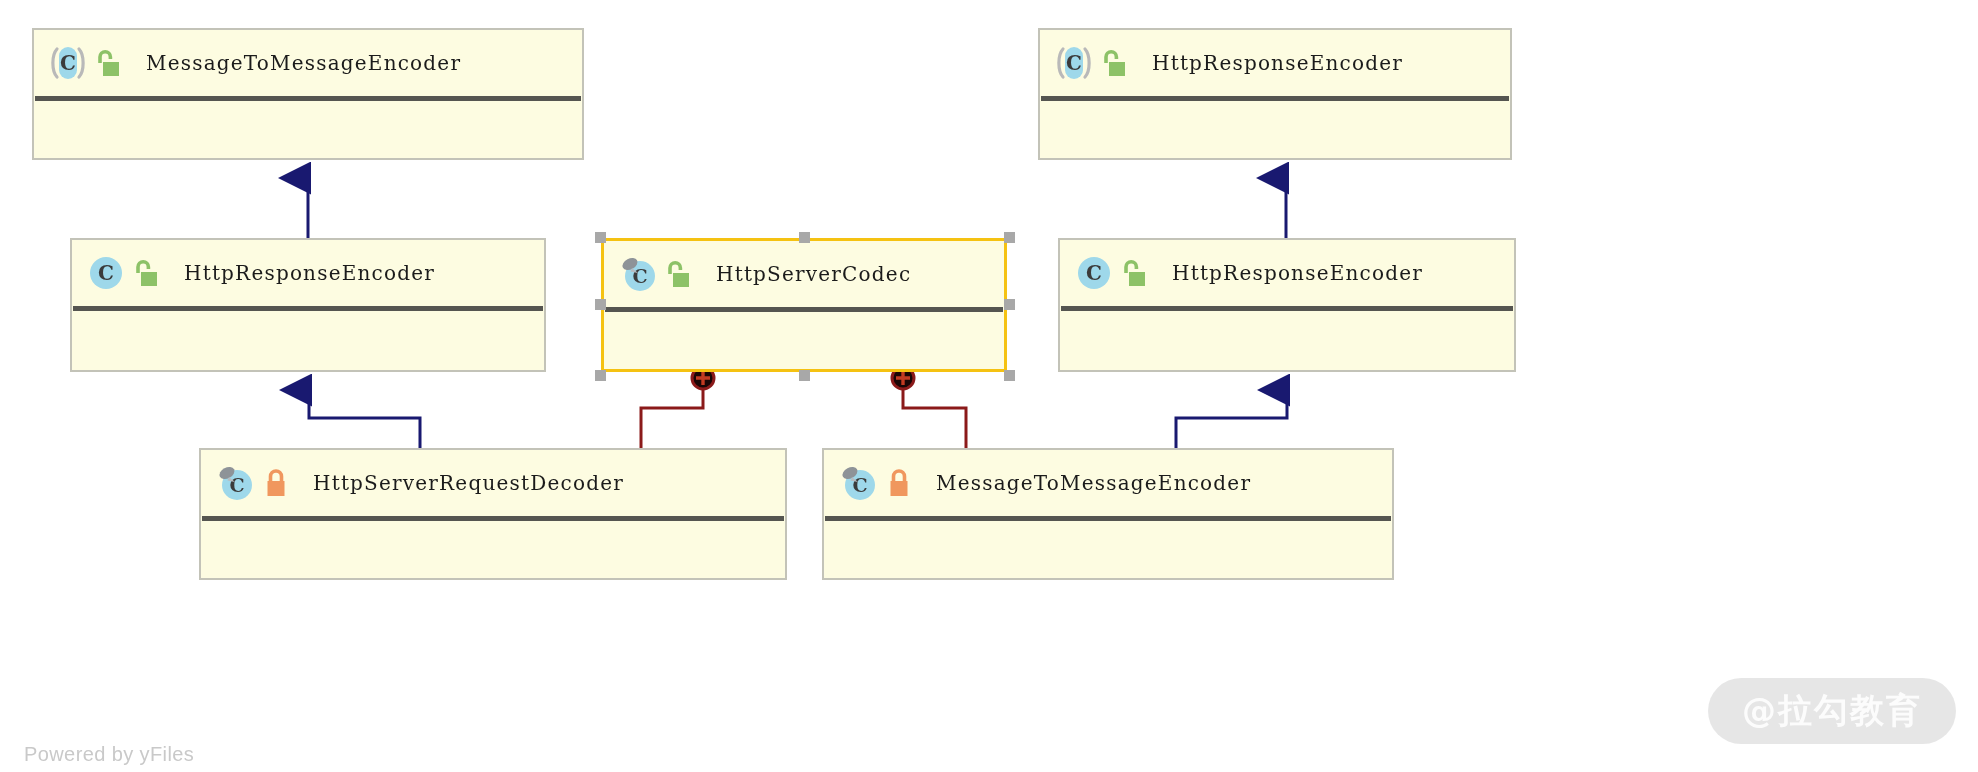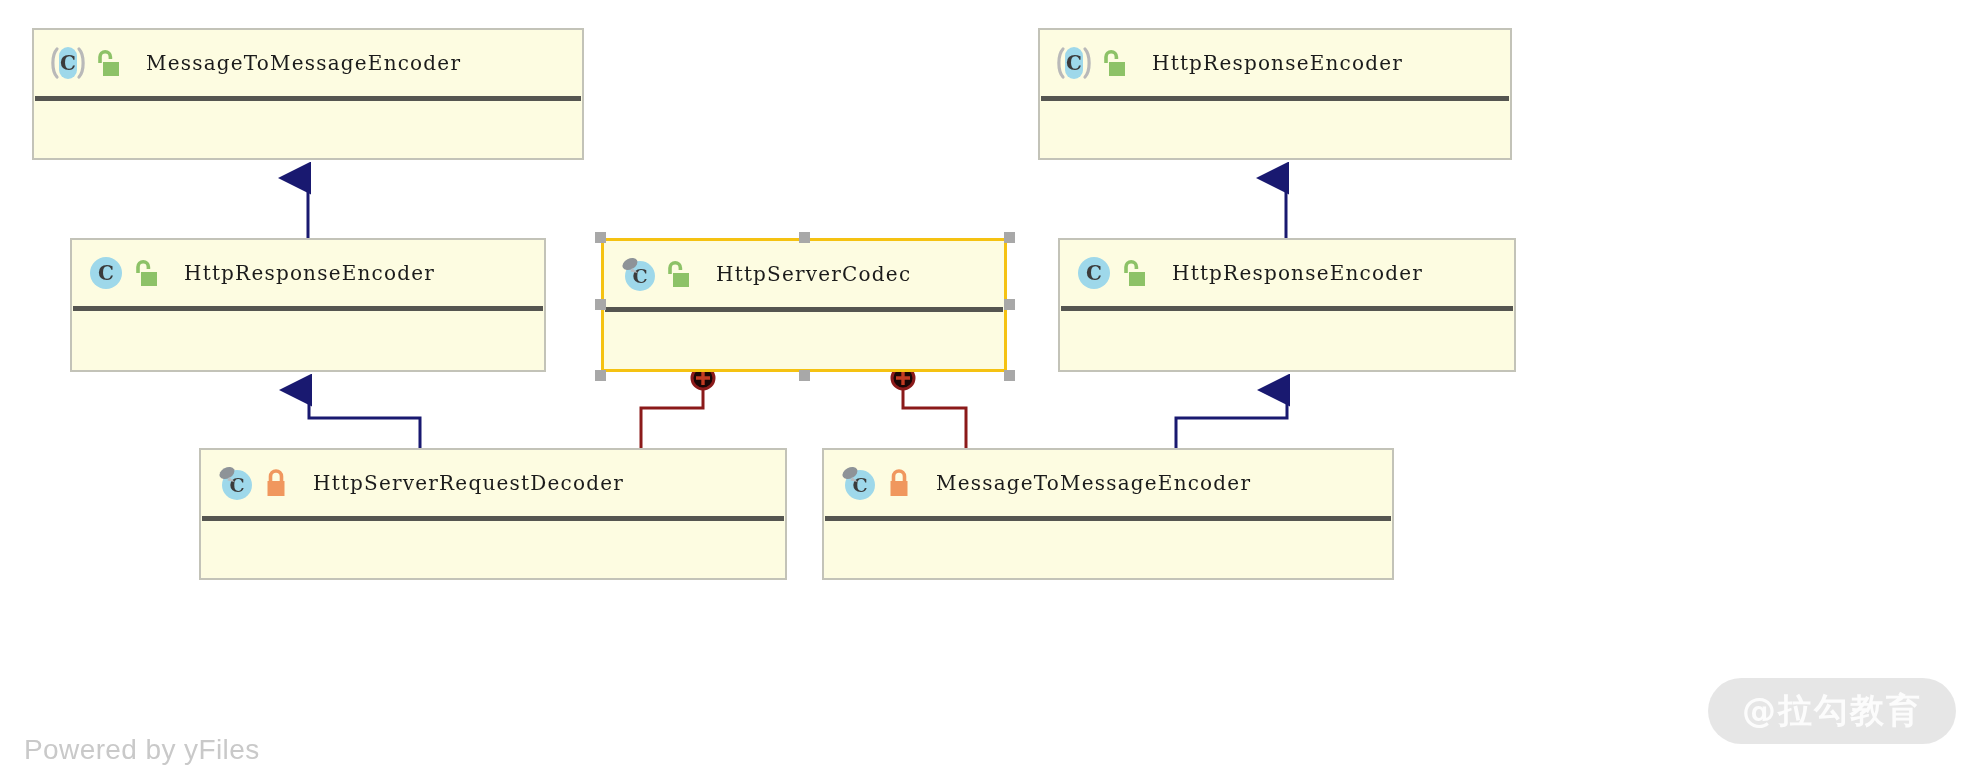--- a/index.html
+++ b/index.html
@@ -87,21 +87,21 @@
     background:#a8a8a8;
     z-index:7;
   }
 
   
   .footer{
     position:absolute;
     left:24px;
     bottom:6px;
     font-family:"Liberation Sans", sans-serif;
-    font-size:28px;
+    font-size:20px;
     color:#c9c9c9;
     letter-spacing:0.4px;
     z-index:8;
     white-space:nowrap;
   }
   .watermark{
     position:absolute;
     right:22px;
     bottom:28px;
     height:66px;

